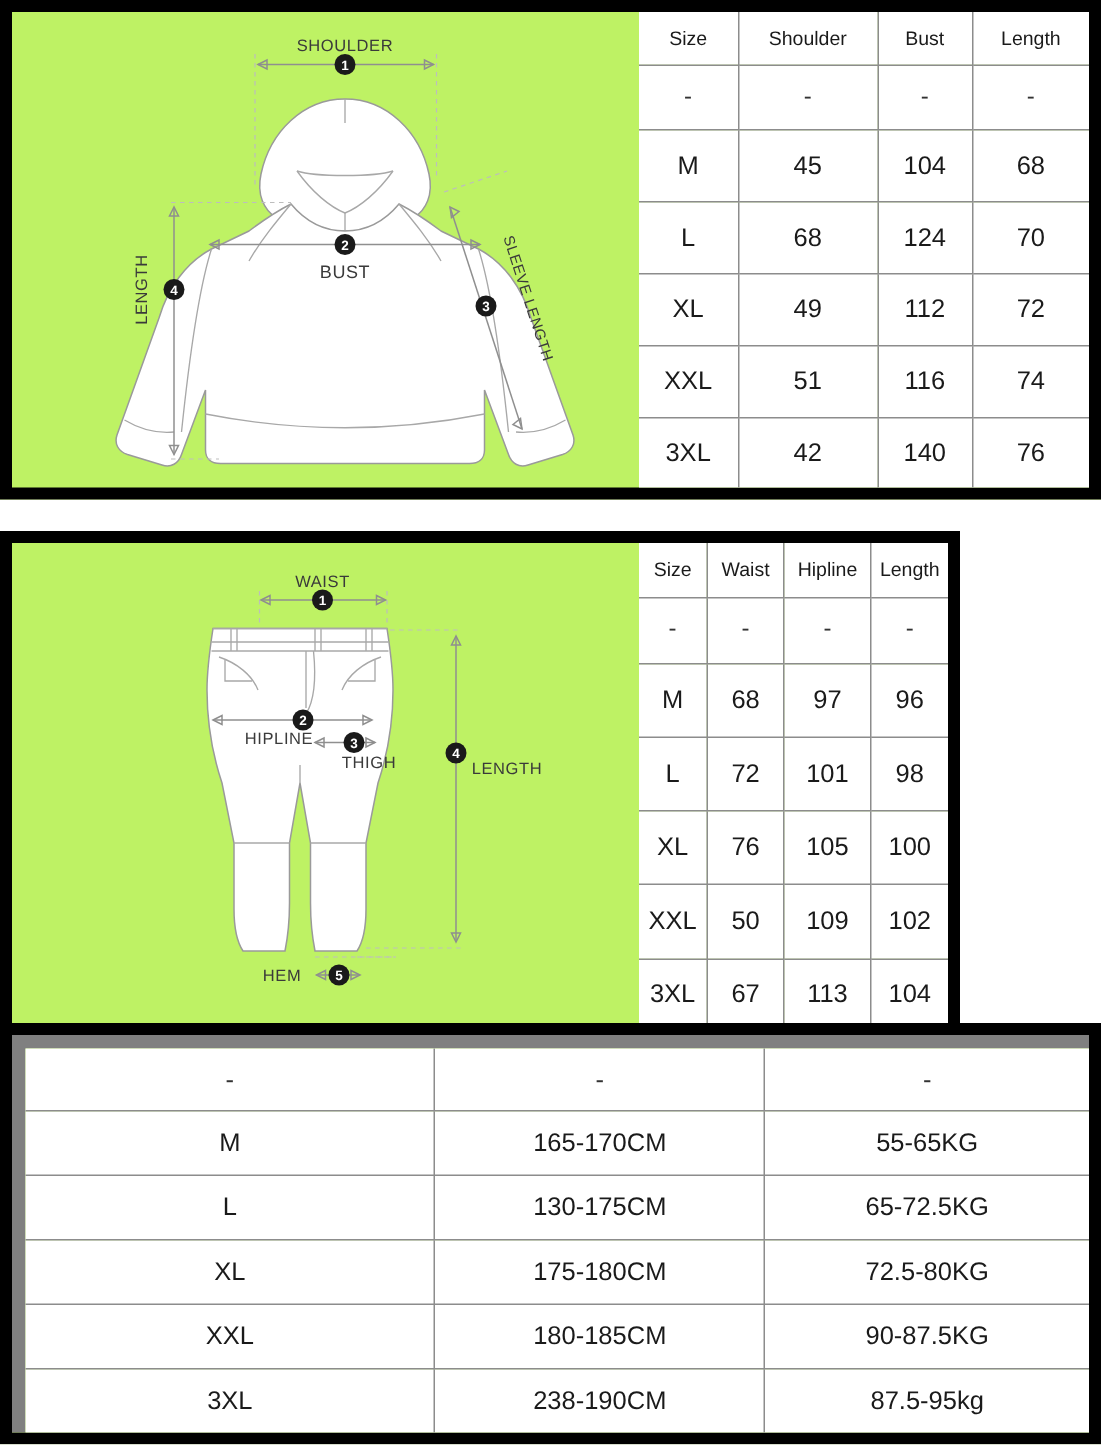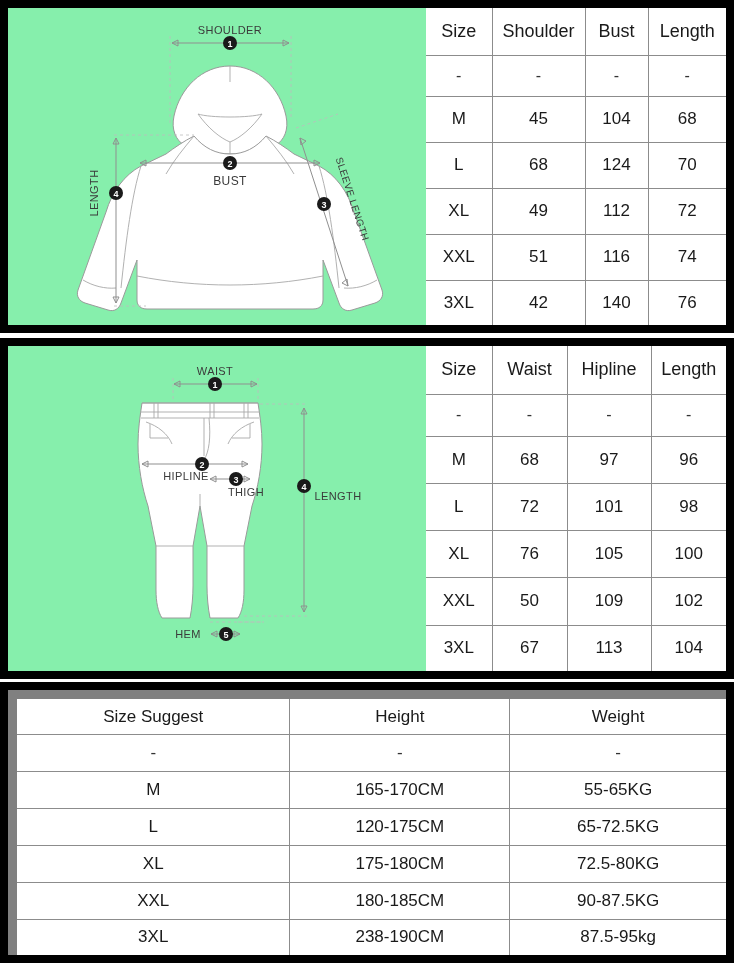--- a/index.html
+++ b/index.html
@@ -12,25 +12,25 @@
     position: relative;
     width: 734px;
     height: 963px;
     background: #ffffff;
     overflow: hidden;
   }
 
   
   .panel {
     position: absolute;
-    background: #86efac;
+    background: #bef264;
     border: 8px solid #000000;
   }
   #panel-hoodie { left: 0; top: 0;   width: 734px; height: 333px; }
-  #panel-pants  { left: 0; top: 338px; width: 734px; height: 341px; }
+  #panel-pants  { left: 0; top: 354px; width: 640px; height: 341px; }
   #panel-suggest{ left: 0; top: 682px; width: 734px; height: 281px; }
 
   #panel-suggest .inner-frame {
     position: absolute;
     left: 0; top: 0; right: 0; bottom: 0;
     border-left: 9px solid #808080;
     border-top: 9px solid #808080;
   }
 
   .panel-body {
@@ -62,21 +62,21 @@
   table.size-table td {
     border: 1px solid #8c8c8c;
     text-align: center;
     vertical-align: middle;
     color: #1a1a1a;
     font-size: 17px;
     font-weight: 400;
     padding: 0 2px;
     background: #ffffff;
   }
-  table.size-table tr.head td { font-size: 18px; }
+  table.size-table tr.head td { font-size: 13px; }
   table.size-table td.dash { color: #333; font-size: 16px; }
 
   
   table.size-table tr td:first-child { border-left: none; }
   table.size-table tr td:last-child  { border-right: none; }
   table.size-table tr:first-child td { border-top: none; }
   table.size-table tr:last-child td  { border-bottom: none; }
 
   
   #table-suggest { width: 100%; }
@@ -424,38 +424,33 @@
   <div class="panel" id="panel-suggest">
     <div class="inner-frame"></div>
     <div class="panel-body">
       <table class="size-table" id="table-suggest">
         <colgroup>
           <col style="width:38.5%">
             <col style="width:31%">
             <col style="width:30.5%">
         </colgroup>
         <tbody>
-          <tr class="head">
-            <td>Size Suggest</td>
-            <td>Height</td>
-            <td>Weight</td>
-          </tr>
           <tr>
             <td class="dash">-</td>
             <td class="dash">-</td>
             <td class="dash">-</td>
           </tr>
           <tr>
             <td>M</td>
             <td>165-170CM</td>
             <td>55-65KG</td>
           </tr>
           <tr>
             <td>L</td>
-            <td>120-175CM</td>
+            <td>130-175CM</td>
             <td>65-72.5KG</td>
           </tr>
           <tr>
             <td>XL</td>
             <td>175-180CM</td>
             <td>72.5-80KG</td>
           </tr>
           <tr>
             <td>XXL</td>
             <td>180-185CM</td>

